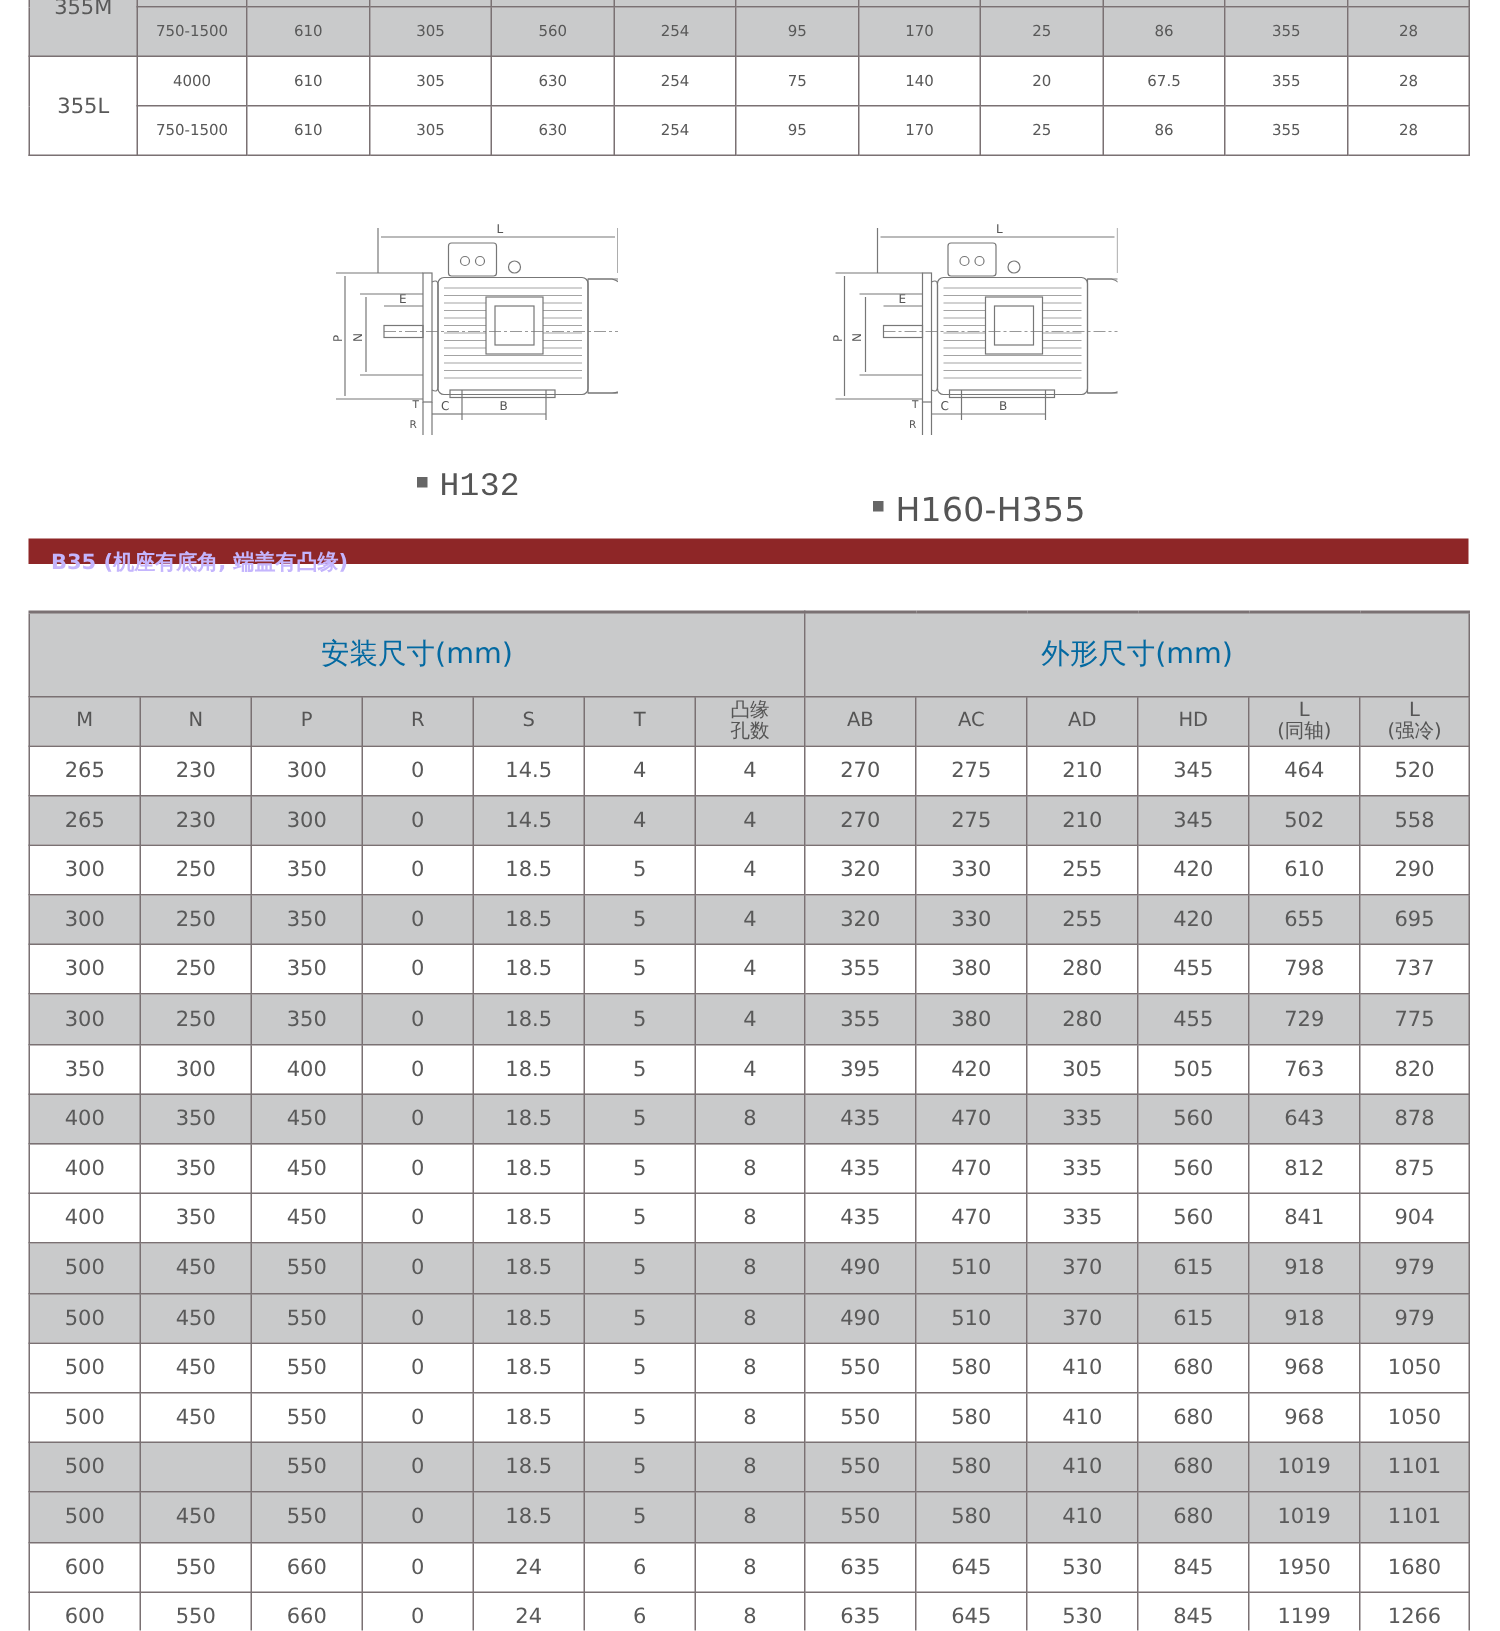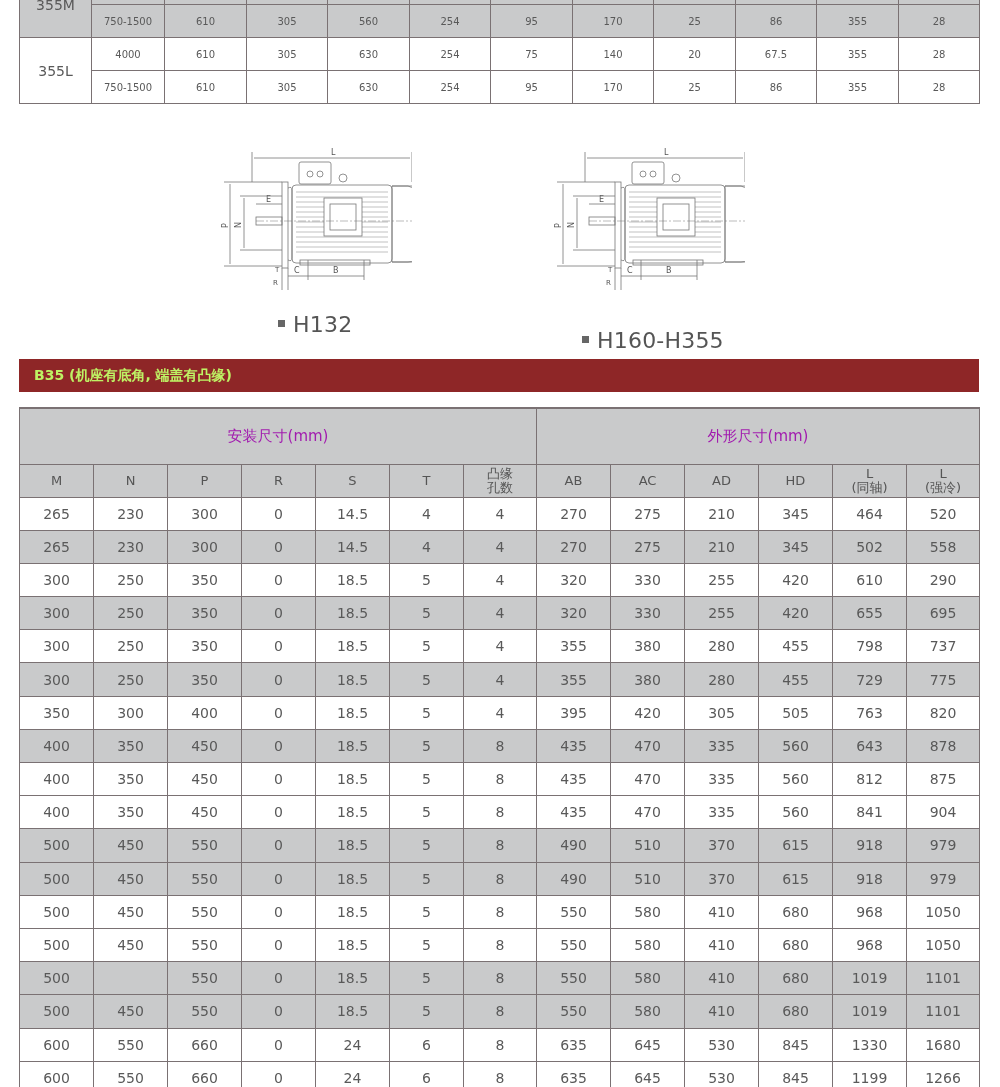--- a/index.html
+++ b/index.html
@@ -15,25 +15,25 @@
   #top-table td { height: 33px; font-size: 10px; }
   #top-table td.model { font-size: 14px; }
 
   
   .diagram { position: absolute; top: 142px; width: 200px; height: 150px; }
   .diagram svg { width: 200px; height: 150px; }
   .caption { position: absolute; top: 312px; font-size: 22px; color: #555; letter-spacing: 0.2px; }
   .caption .sq { display: inline-block; width: 7px; height: 7px; background: #666; margin-right: 8px; vertical-align: middle; position: relative; top: -3px; }
 
   
-  #banner { position: absolute; left: 19px; top: 359px; width: 960px; height: 33px; background: #8e2627; color: #bef264; font-weight: bold; font-size: 14px; line-height: 33px; padding-left: 15px; }
+  #banner { position: absolute; left: 19px; top: 359px; width: 960px; height: 17px; background: #8e2627; color: #c4b5fd; font-weight: bold; font-size: 14px; line-height: 33px; padding-left: 15px; }
 
   
   #b35-table { top: 407px; width: 960px; border-top: 2px solid #7a7173; }
-  #b35-table th.group { height: 56px; font-size: 15px; background: #c9cacb; color: #a21caf; }
+  #b35-table th.group { height: 56px; font-size: 19px; background: #c9cacb; color: #0369a1; }
   #b35-table th.col { height: 33px; background: #c9cacb; font-size: 13px; line-height: 14px; color: #555; }
   #b35-table td { height: 33.2px; }
 </style>
 </head>
 <body>
 
 <table id="top-table">
   <colgroup>
     <col style="width:72px">
       <col style="width:73px">
@@ -173,21 +173,21 @@
     <line x1="28" y1="54" x2="70" y2="54"></line>
       <line x1="28" y1="108" x2="70" y2="108"></line>
     <line x1="32" y1="56" x2="32" y2="106"></line>
     <text x="23" y="84" font-size="8" fill="#555" stroke="none" transform="rotate(-90 27 82)">N</text>
 
     <line x1="180" y1="44" x2="222" y2="44"></line>
       <line x1="180" y1="120" x2="222" y2="120"></line>
     <line x1="218" y1="46" x2="218" y2="118"></line>
   </svg>
 </div>
-<div class="caption" style="left:278px;">
+<div class="caption" style="left:278px;font-family:Liberation Mono, monospace;">
   <span class="sq"></span><span>H132</span>
 </div>
 
 <div class="diagram" style="left:545px;">
   <svg viewBox="0 0 200 150" xmlns="http://www.w3.org/2000/svg" fill="none" stroke="#777" stroke-width="0.8">
 
     <line x1="40" y1="10" x2="40" y2="40"></line>
     <line x1="200" y1="10" x2="200" y2="40"></line>
     <line x1="42" y1="16" x2="198" y2="16"></line>
     <text x="119" y="13" font-size="8" fill="#555" stroke="none">L</text>
@@ -576,21 +576,21 @@
         <td>550</td>
         <td>660</td>
         <td>0</td>
         <td>24</td>
         <td>6</td>
         <td>8</td>
         <td>635</td>
         <td>645</td>
         <td>530</td>
         <td>845</td>
-        <td>1330</td>
+        <td>1950</td>
         <td>1680</td>
       </tr>
       <tr>
         <td>600</td>
         <td>550</td>
         <td>660</td>
         <td>0</td>
         <td>24</td>
         <td>6</td>
         <td>8</td>

